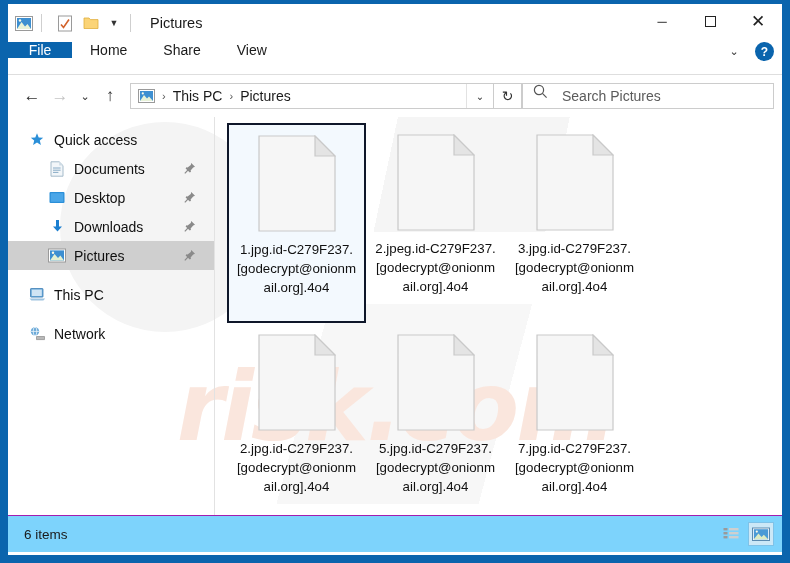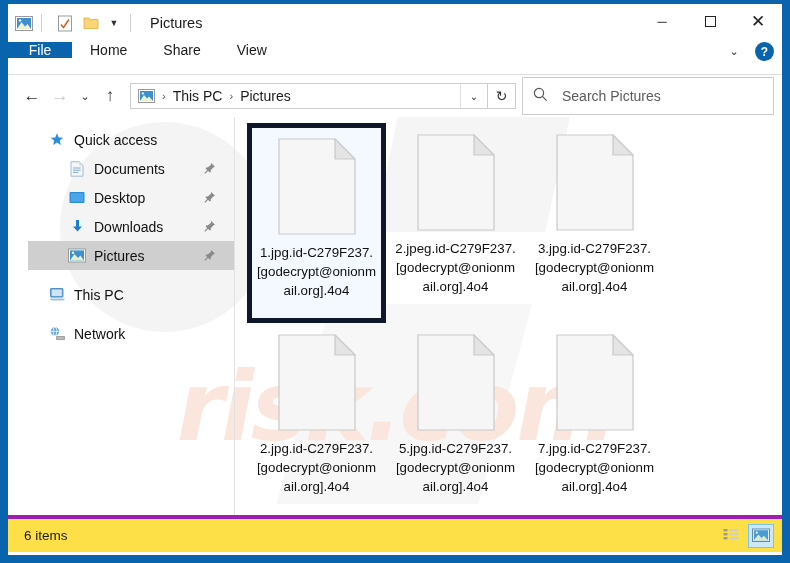--- a/index.html
+++ b/index.html
@@ -250,26 +250,24 @@
     background: #fff;
     display: flex;
     align-items: center;
     justify-content: center;
     font-size: 14px;
     color: #333;
     box-sizing: border-box;
   }
   #search-box {
     width: 252px;
-    height: 38px;
+    height: 26px;
     border: 1px solid #cccccc;
     background: #ffffff;
-    margin-left: 6px;
-    display: flex;
-    align-items: center;
+    display: flex;
     box-sizing: border-box;
     padding-left: 10px;
   }
   #search-input {
     border: none;
     outline: none;
     font-family: "Liberation Sans", sans-serif;
     font-size: 14px;
     color: #444;
     margin-left: 12px;
@@ -277,21 +275,20 @@
     background: transparent;
   }
   #search-input::placeholder { color: #5b5b5b; }
 
   
   #main {
     position: relative;
     display: flex;
     height: 398px;
     z-index: 2;
-    margin-left: 20px;
   }
   #sidebar {
     width: 206px;
     flex: none;
     position: relative;
     padding-top: 8px;
     box-sizing: border-box;
     background: transparent;
   }
   .nav-item {
@@ -345,21 +342,21 @@
     height: 200px;
     box-sizing: border-box;
     padding-top: 10px;
     display: flex;
     flex-direction: column;
     align-items: center;
     border: 1px solid transparent;
   }
   .file-item.selected {
     background: #f3f9fe;
-    border: 5px solid #0f172a;
+    border: 2px solid #0f172a;
     align-items: center;
   }
   .file-icon {
     width: 78px;
     height: 97px;
     flex: none;
     margin-bottom: 8px;
   }
   .file-label {
     font-size: 13.3px;
@@ -367,25 +364,25 @@
     color: #111;
     text-align: center;
     width: 122px;
     word-break: break-all;
   }
 
   
   #status-bar {
     position: relative;
     height: 37px;
-    border-top: 4px solid #a21caf;
+    border-top: 1px solid #a21caf;
     display: flex;
     align-items: center;
     padding: 0 8px 0 16px;
-    background: #fde047;
+    background: #7dd3fc;
     z-index: 3;
     box-sizing: border-box;
   }
   #status-text {
     font-size: 13.5px;
     color: #1a1a1a;
   }
   #view-toggles {
     margin-left: auto;
     display: flex;

